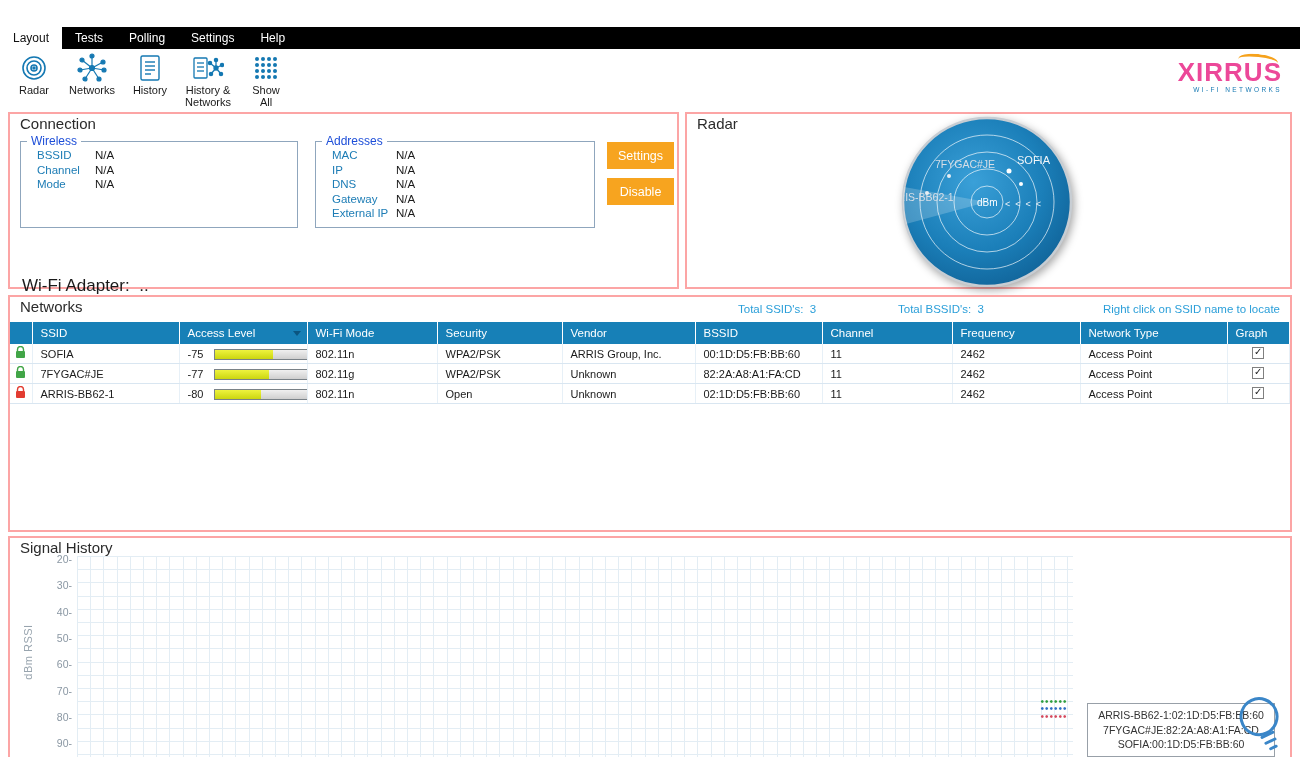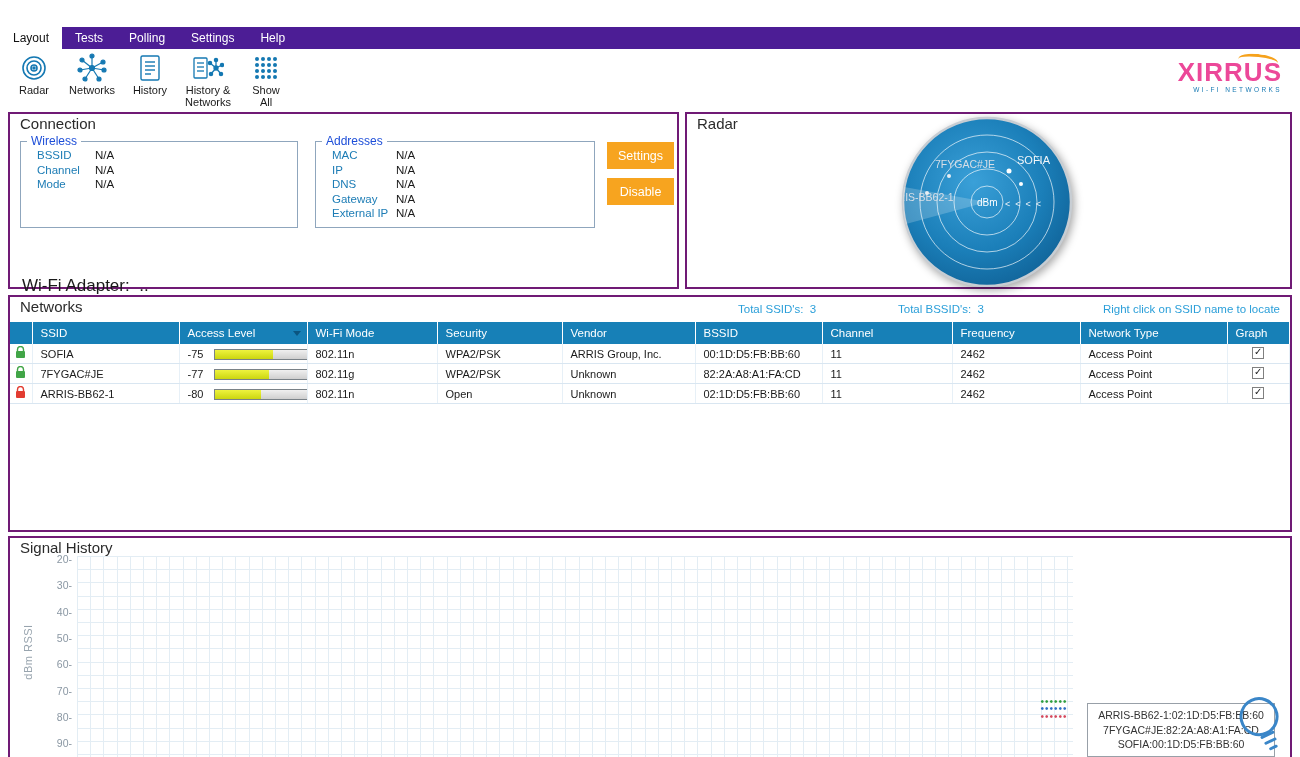--- a/index.html
+++ b/index.html
@@ -7,37 +7,37 @@
   .window { position:relative; width:1300px; height:757px; background:#fff; overflow:hidden; }
 
   
   .titlebar { position:absolute; left:0; top:0; width:100%; height:27px; background:#fff; display:flex; align-items:center; padding:0 10px; }
   .app-icon { width:15px; height:15px; margin-right:8px; display:inline-flex; }
   .title { font-size:12px; color:#8f8f8f; }
   .win-controls { margin-left:auto; display:flex; }
   .wc { width:38px; text-align:center; font-size:13px; color:#555; cursor:default; }
 
   
-  .menubar { position:absolute; left:0; top:27px; width:100%; height:22px; background:#4c1d95; display:flex; align-items:stretch; }
+  .menubar { position:absolute; left:0; top:27px; width:100%; height:22px; background:#000000; display:flex; align-items:stretch; }
   .tab { color:#fff; font-size:12px; padding:4px 13px 0 13px; }
   .tab.active { background:#fff; color:#111; }
 
   
   .toolbar { position:absolute; left:0; top:49px; width:100%; height:62px; background:#fff; display:flex; padding:3px 0 0 6px; }
   .tool-btn { width:56px; display:flex; flex-direction:column; align-items:center; text-align:center; margin-right:2px; }
   .tool-icon { height:32px; display:flex; align-items:center; justify-content:center; }
   .tool-label { font-size:11px; color:#1a1a1a; line-height:12px; }
   .tool-label.narrow { max-width:36px; }
   .logo { position:absolute; right:18px; top:10px; width:110px; text-align:right; }
   .logo-arc { position:absolute; right:4px; top:-5px; width:40px; height:14px; border-top:3px solid #f6a21c; border-radius:50%; transform:rotate(6deg); }
   .logo-text { font-size:26px; font-weight:bold; color:#ec4899; letter-spacing:1px; line-height:26px; }
   .logo-sub { font-size:6.5px; letter-spacing:2.4px; color:#1679b2; margin-top:1px; }
 
   
-  .panel { position:absolute; background:#fff; border:2px solid #701a75;text-decoration:underline; }
+  .panel { position:absolute; background:#fff; border:2px solid #fca5a5;text-decoration:underline; }
   .panel-title { position:absolute; left:10px; top:1px; font-size:15px; color:#2b2b2b; }
 
   
   .connection-panel { left:8px; top:112px; width:671px; height:177px; }
   .group { position:absolute; border:1px solid #8fa6bd; }
   .group legend { font-size:12px; color:#1d4ed8; padding:0 4px; margin-left:6px; }
   .group.wireless { left:10px; top:20px; width:278px; height:94px; }
   .group.addresses { left:305px; top:20px; width:280px; height:94px; }
   .field-row { padding-left:16px; line-height:14.5px; font-size:11.5px; }
   .f-label { display:inline-block; width:58px; color:#1c7cb5; }

